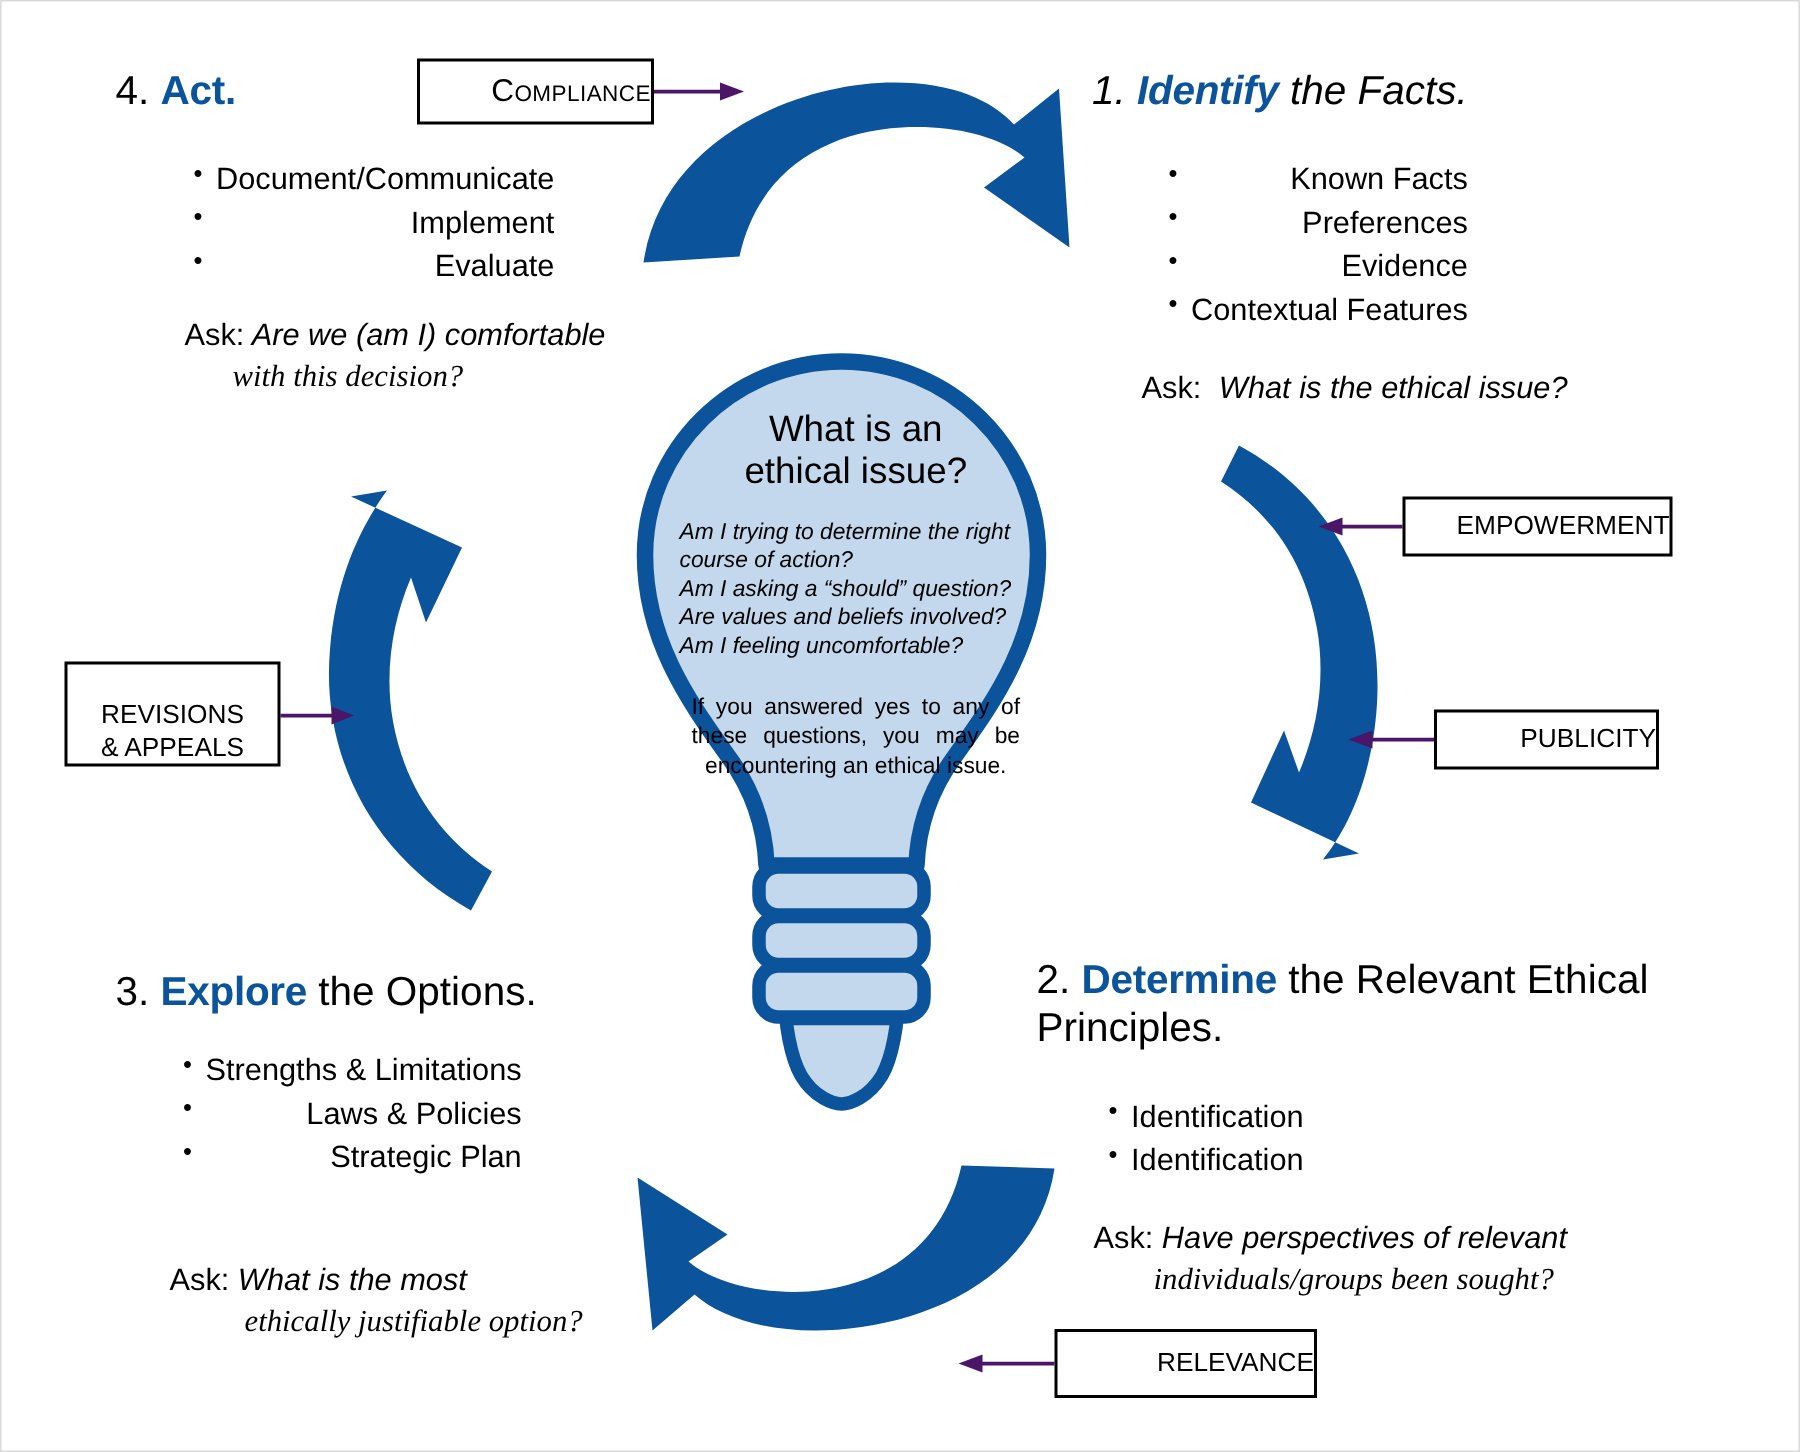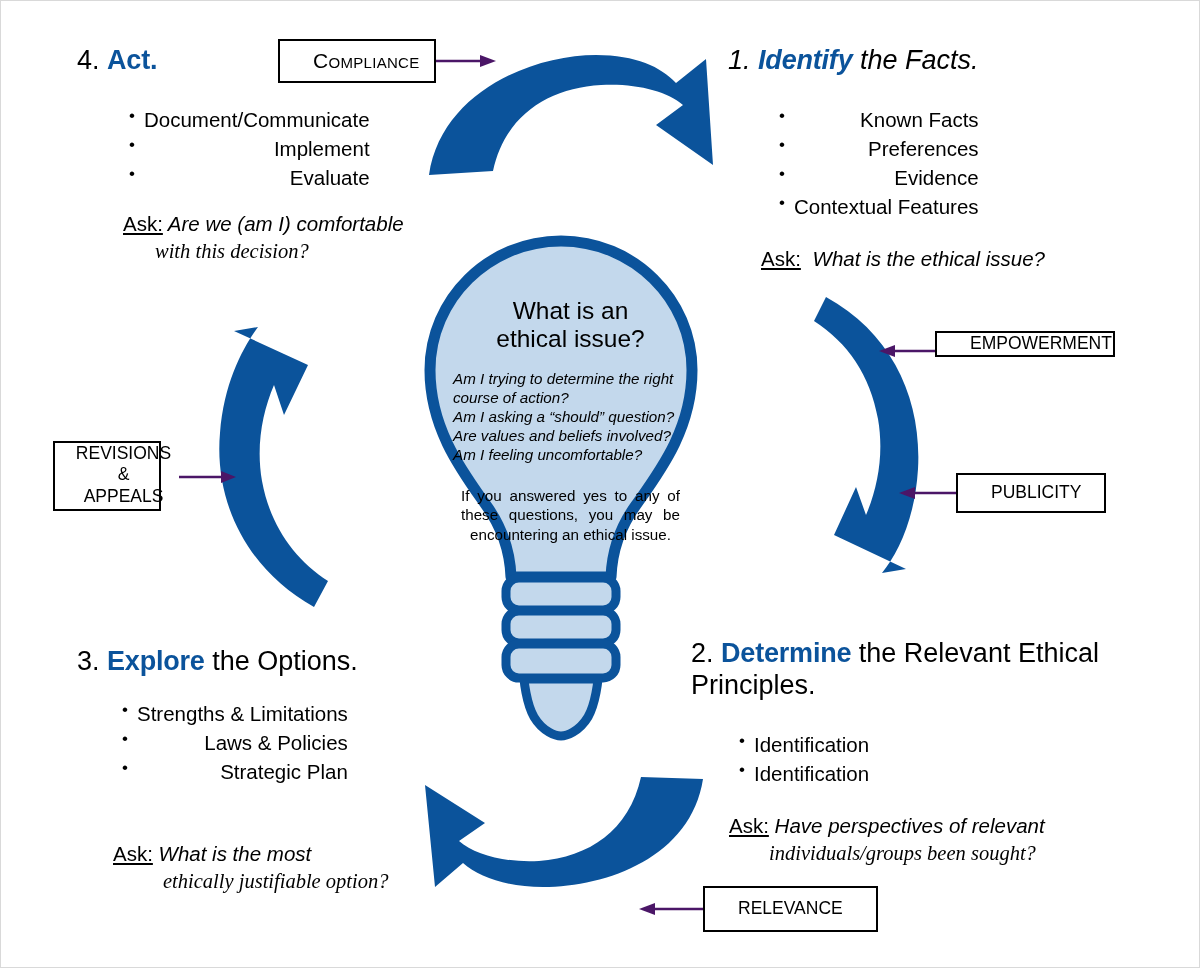--- a/index.html
+++ b/index.html
@@ -56,38 +56,36 @@
 
   
   .ask {
     position: absolute;
     font-size: 20.5px;
     line-height: 1.3;
     font-style: italic;
   }
   .ask .lbl {
     font-style: normal;
-    text-decoration: underline;
   }
   .ask .l2 { display: block; font-family: Liberation Serif, serif; }
 
   
   .tagbox {
     position: absolute;
     border: 2px solid #000000;
     background: #ffffff;
     display: flex;
     align-items: center;
-    justify-content: flex-start;
+    justify-content: flex-end;
     text-align: center;
     font-size: 17.5px;
     line-height: 1.22;
     box-sizing: border-box;
     z-index: 6;
-    padding-left: 33px;
   }
   .tagbox.smallcaps {
     font-size: 21px;
     font-variant: small-caps;
     letter-spacing: .3px;
   }
 
   
   .connector { position: absolute; z-index: 5; }
 
@@ -101,21 +99,20 @@
     left: 452px;
     top: 272px;
     width: 235px;
     z-index: 4;
     text-align: center;
   }
   #bulbtext .btitle {
     font-size: 24.5px;
     line-height: 1.16;
     color: #000;
-    margin-top: 24px;
   }
   #bulbtext .bq {
     margin-top: 15px;
     font-size: 15.2px;
     line-height: 1.26;
     font-style: italic;
     text-align: left;
   }
   #bulbtext .bnote {
     margin-top: 21px;
@@ -245,37 +242,37 @@
   </div>
 
   <div class="tagbox smallcaps" style="left:277px; top:38px; width:158px; height:44px;">
     <span>Compliance</span>
   </div>
   <svg class="connector" style="left:435px; top:50px;" width="62" height="20" viewBox="0 0 62 20">
     <line x1="0" y1="10" x2="46" y2="10" stroke="#4B1667" stroke-width="2.5"></line>
     <polygon points="44,4 60,10 44,16" fill="#4B1667"></polygon>
   </svg>
 
-  <div class="tagbox" style="left:934px; top:330px; width:180px; height:26px;">
+  <div class="tagbox" style="left:934px; top:330px; width:180px; height:40px;">
     <span>EMPOWERMENT</span>
   </div>
   <svg class="connector" style="left:878px; top:340px;" width="60" height="20" viewBox="0 0 60 20">
     <line x1="58" y1="10" x2="14" y2="10" stroke="#4B1667" stroke-width="2.5"></line>
     <polygon points="16,4 0,10 16,16" fill="#4B1667"></polygon>
   </svg>
 
   <div class="tagbox" style="left:955px; top:472px; width:150px; height:40px;">
     <span>PUBLICITY</span>
   </div>
   <svg class="connector" style="left:898px; top:482px;" width="60" height="20" viewBox="0 0 60 20">
     <line x1="58" y1="10" x2="14" y2="10" stroke="#4B1667" stroke-width="2.5"></line>
     <polygon points="16,4 0,10 16,16" fill="#4B1667"></polygon>
   </svg>
 
-  <div class="tagbox" style="left:52px; top:440px; width:108px; height:70px; flex-direction:column;">
+  <div class="tagbox" style="left:42px; top:440px; width:144px; height:70px; flex-direction:column;">
     <span>REVISIONS</span>
     <span>&amp; APPEALS</span>
   </div>
   <svg class="connector" style="left:178px; top:466px;" width="58" height="20" viewBox="0 0 58 20">
     <line x1="0" y1="10" x2="44" y2="10" stroke="#4B1667" stroke-width="2.5"></line>
     <polygon points="42,4 57,10 42,16" fill="#4B1667"></polygon>
   </svg>
 
   <div class="tagbox" style="left:702px; top:885px; width:175px; height:46px;">
     <span>RELEVANCE</span>

